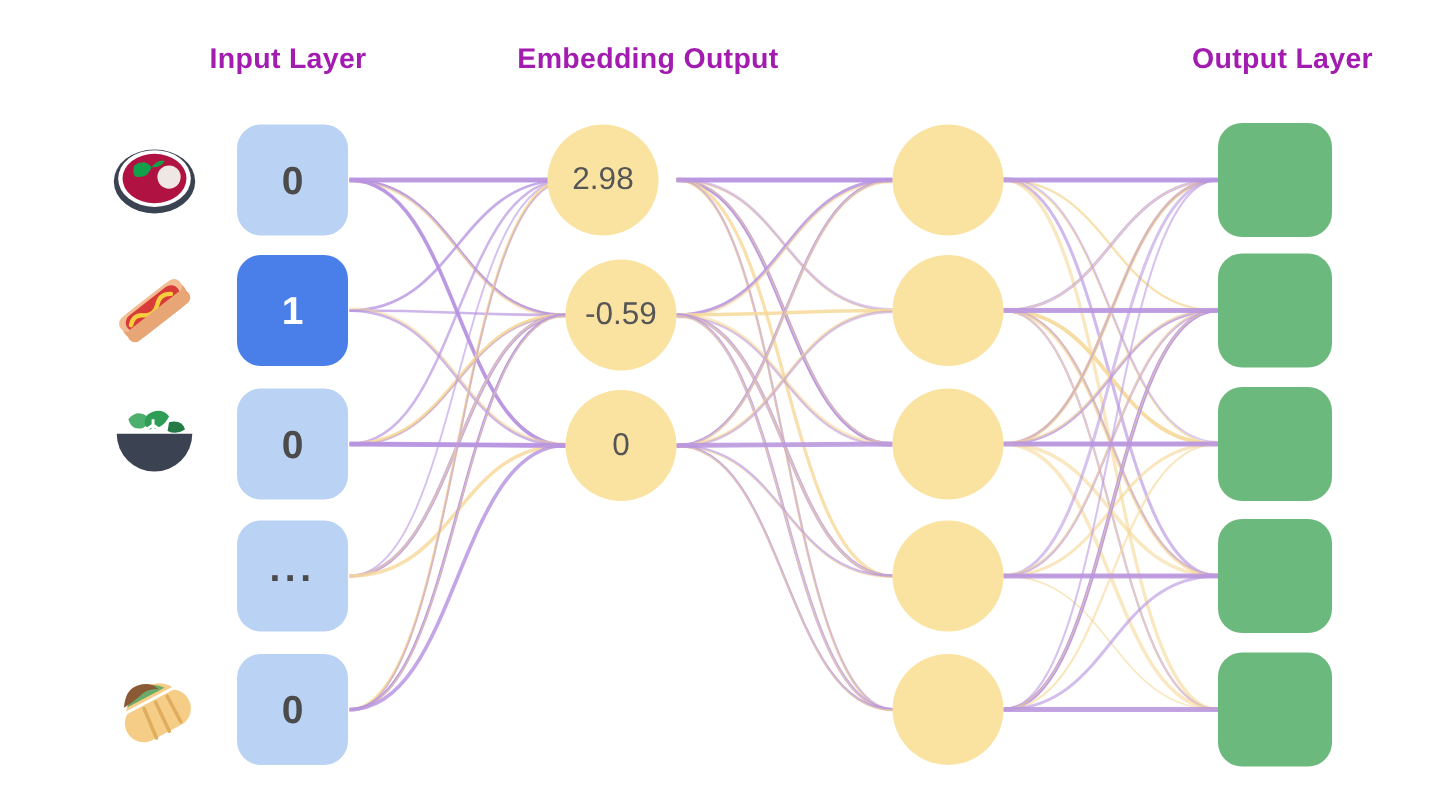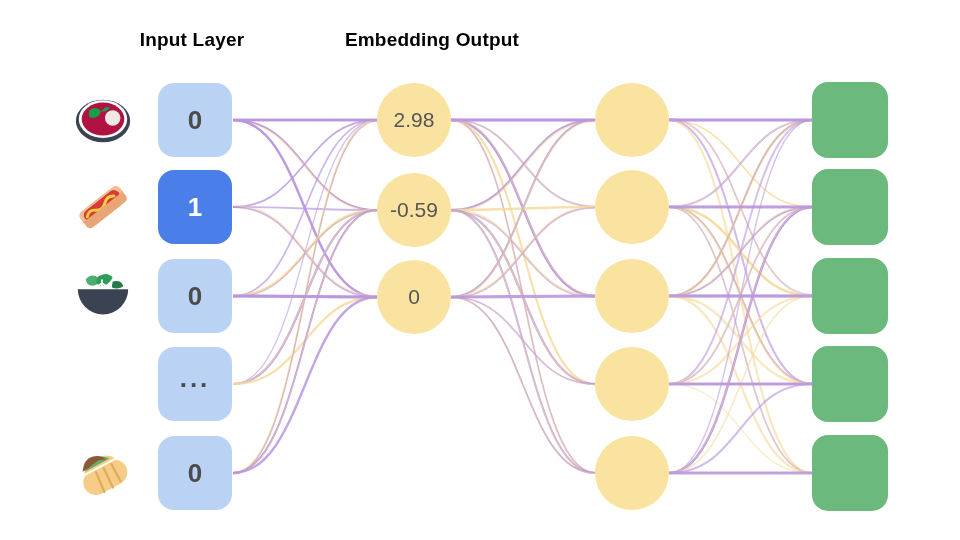--- a/index.html
+++ b/index.html
@@ -17,21 +17,21 @@
     height: 540px;
     background: #ffffff;
     overflow: hidden;
   }
   
   .layer-title {
     position: absolute;
     font-family: "Liberation Sans", sans-serif;
     font-weight: bold;
     font-size: 19px;
-    color: #000000;
+    color: #a21caf;
     letter-spacing: 0.2px;
     white-space: nowrap;
     text-align: center;
     transform: translateX(-50%);
     top: 29px;
   }
   
   #edges {
     position: absolute;
     left: 0;
@@ -192,20 +192,21 @@
       <path d="M 669 473 C 740.5 473, 740.5 473, 812 473" fill="none" stroke="#f6d99a" stroke-width="1.12" stroke-opacity="0.85"></path>
       <path d="M 669 120 L 812 120" stroke="#b794e0" stroke-width="3.2" stroke-opacity="0.85" fill="none"></path>
       <path d="M 669 207 L 812 207" stroke="#b794e0" stroke-width="3.2" stroke-opacity="0.85" fill="none"></path>
       <path d="M 669 296 L 812 296" stroke="#b794e0" stroke-width="3.2" stroke-opacity="0.85" fill="none"></path>
       <path d="M 669 384 L 812 384" stroke="#b794e0" stroke-width="3.2" stroke-opacity="0.85" fill="none"></path>
       <path d="M 669 473 L 812 473" stroke="#b794e0" stroke-width="3.2" stroke-opacity="0.85" fill="none"></path>
     </svg>
 
   <div class="layer-title" style="left:192px">Input Layer</div>
   <div class="layer-title" style="left:432px">Embedding Output</div>
+  <div class="layer-title" style="left:855px">Output Layer</div>
 
   <div class="food-icon" style="left:72px; top:89px">
     <svg viewBox="0 0 64 64" width="62" height="62">
       <ellipse cx="32" cy="33" rx="28" ry="22" fill="#3b4252"></ellipse>
       <ellipse cx="32" cy="31" rx="25" ry="19.5" fill="#ffffff"></ellipse>
       <ellipse cx="32" cy="31" rx="22" ry="17" fill="#b01342"></ellipse>
       <path d="M18 22 q7 -5 12 1 q-2 7 -9 7 q-5 0 -3 -8z" fill="#12a04a"></path>
       <path d="M30 23 q5 -6 9 -4 q-3 5 -9 4z" fill="#12a04a"></path>
       <circle cx="42" cy="30" r="8" fill="#efe7e4"></circle>
     </svg>
@@ -255,21 +256,21 @@
   <div class="input-box" style="left:158px; top:259px">
     <span>0</span>
   </div>
   <div class="input-box" style="left:158px; top:347px">
     <span class="dots">...</span>
   </div>
   <div class="input-box" style="left:158px; top:436px">
     <span>0</span>
   </div>
 
-  <div class="node-circle" style="left:377px; top:83px">
+  <div class="node-circle" style="left:365px; top:83px">
     <span>2.98</span>
   </div>
   <div class="node-circle" style="left:377px; top:173px">
     <span>-0.59</span>
   </div>
   <div class="node-circle" style="left:377px; top:260px">
     <span>0</span>
   </div>
 
   <div class="node-circle" style="left:595px; top:83px">

